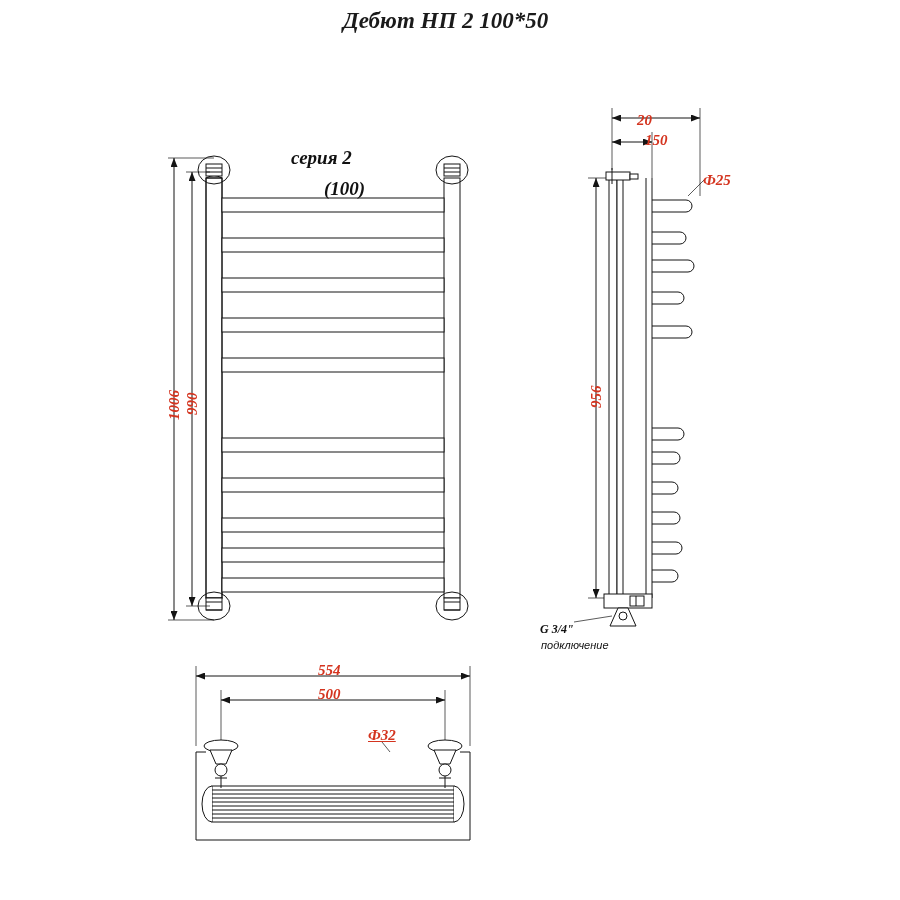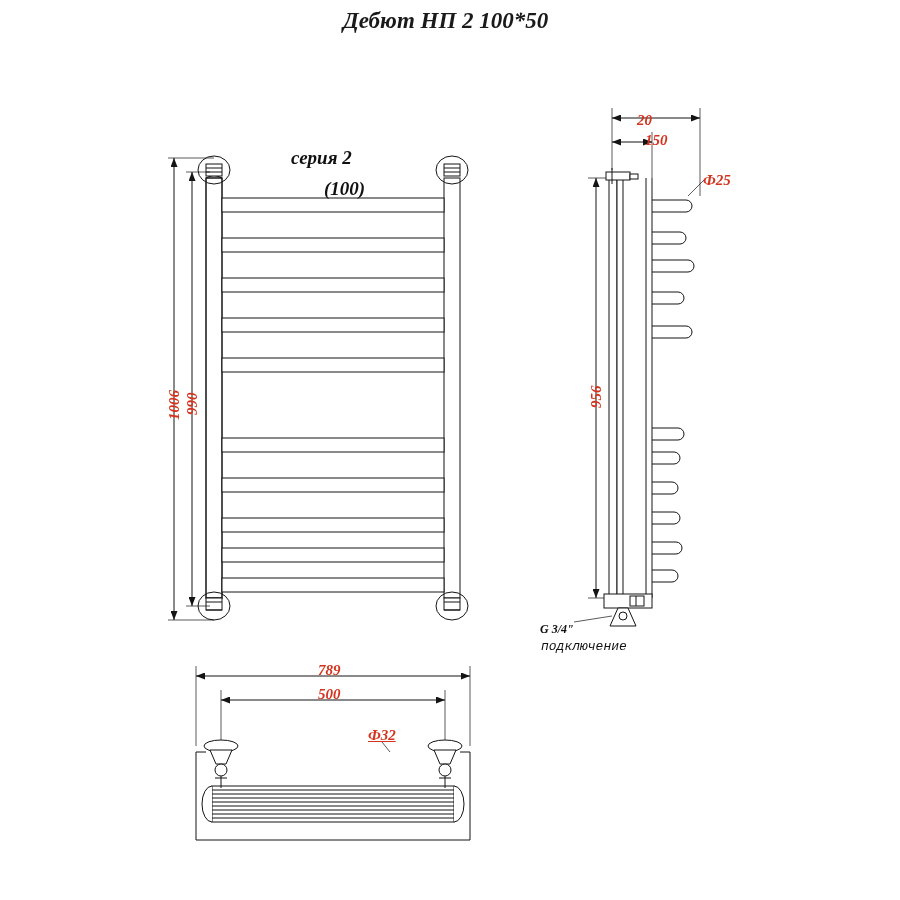--- a/index.html
+++ b/index.html
@@ -50,23 +50,23 @@
     transform-origin: 0 0;
   }
   .lblblk {
     font-family: "Liberation Serif", serif;
     font-style: italic;
     font-weight: bold;
     font-size: 19px;
     color: #111111;
   }
   .tiny {
-    font-family: Liberation Mono, monospace;
-    font-style: italic;
-    font-size: 13px;
+    font-family: Liberation Sans, sans-serif;
+    font-style: italic;
+    font-size: 11px;
     color: #111111;
   }
   .g34 {
     font-family: "Liberation Serif", serif;
     font-style: italic;
     font-weight: bold;
     font-size: 12px;
     color: #111111;
   }
 </style>
@@ -311,15 +311,15 @@
 <div class="txt dimv" style="left:184px; top:415px;">990</div>
 
 <div class="txt dim" style="left:645px; top:88px;margin-top:44px;">150</div>
 <div class="txt dim" style="left:637px; top:112px;">20</div>
 <div class="txt dim" style="left:703px; top:172px;">Ф25</div>
 <div class="txt dimv" style="left:588px; top:408px;">956</div>
 
 <div class="txt g34" style="left:540px; top:622px;">G 3/4"</div>
 <div class="txt tiny" style="left:541px; top:639px;">подключение</div>
 
-<div class="txt dim" style="left:318px; top:662px;">789</div>
+<div class="txt dim" style="left:318px; top:662px;">554</div>
 <div class="txt dim" style="left:318px; top:686px;text-align:center;">500</div>
 <div class="txt dim" style="left:368px; top:727px;text-decoration:underline;">Ф32</div>
 
 </body></html>

